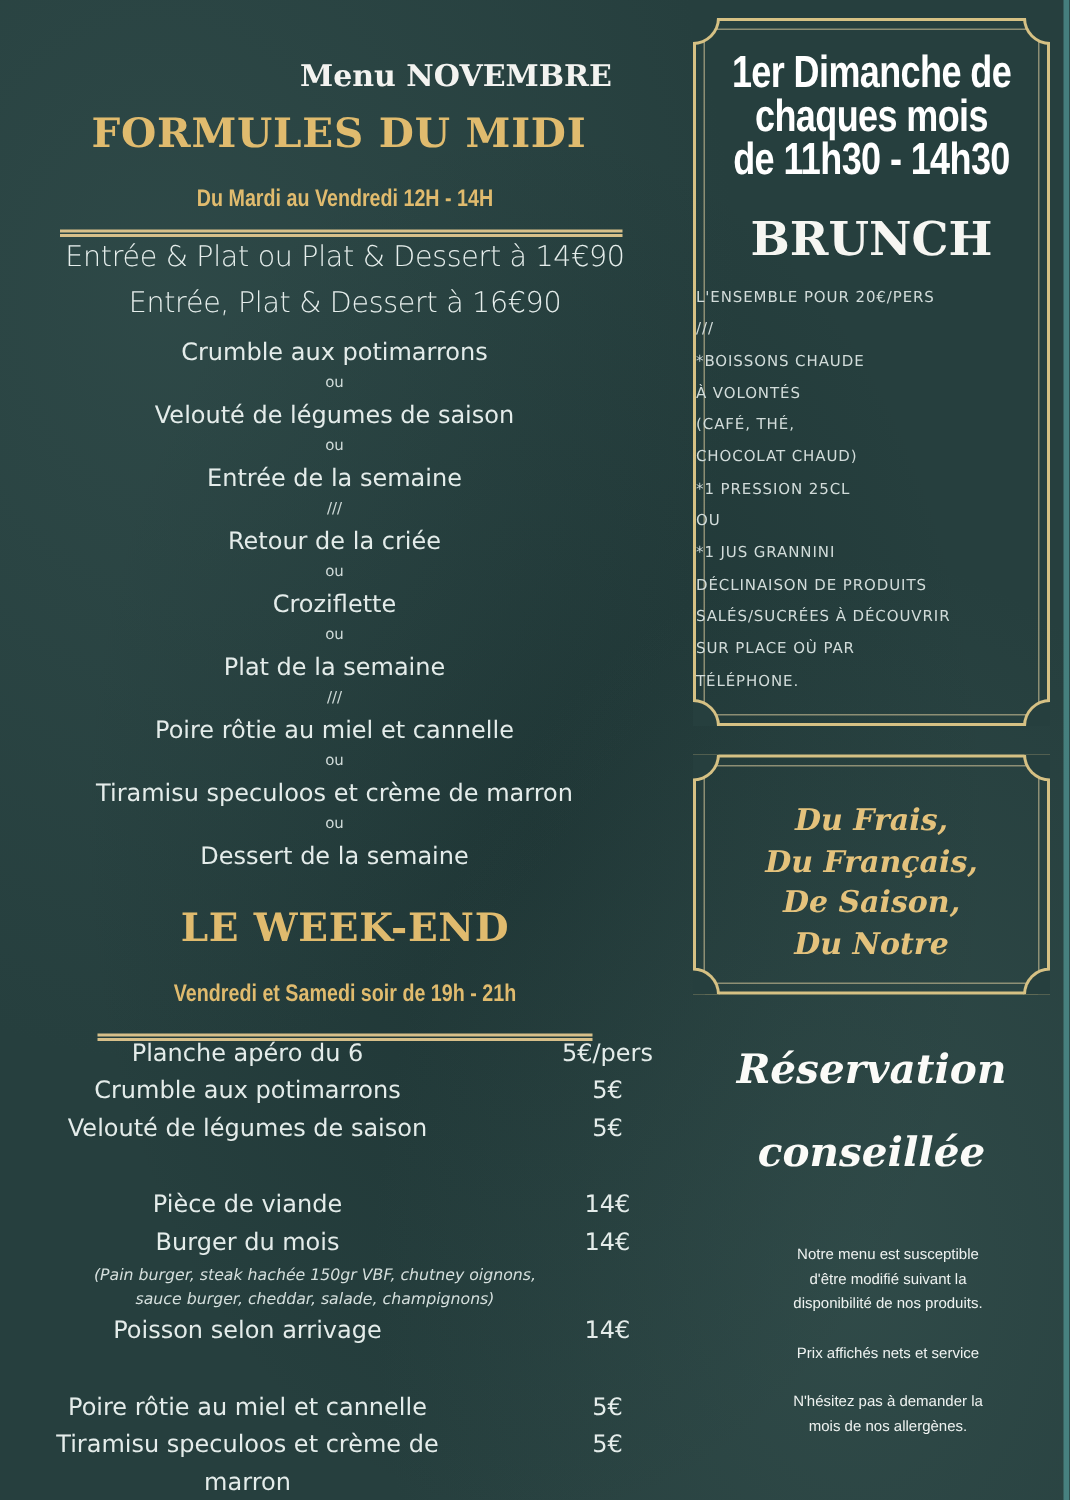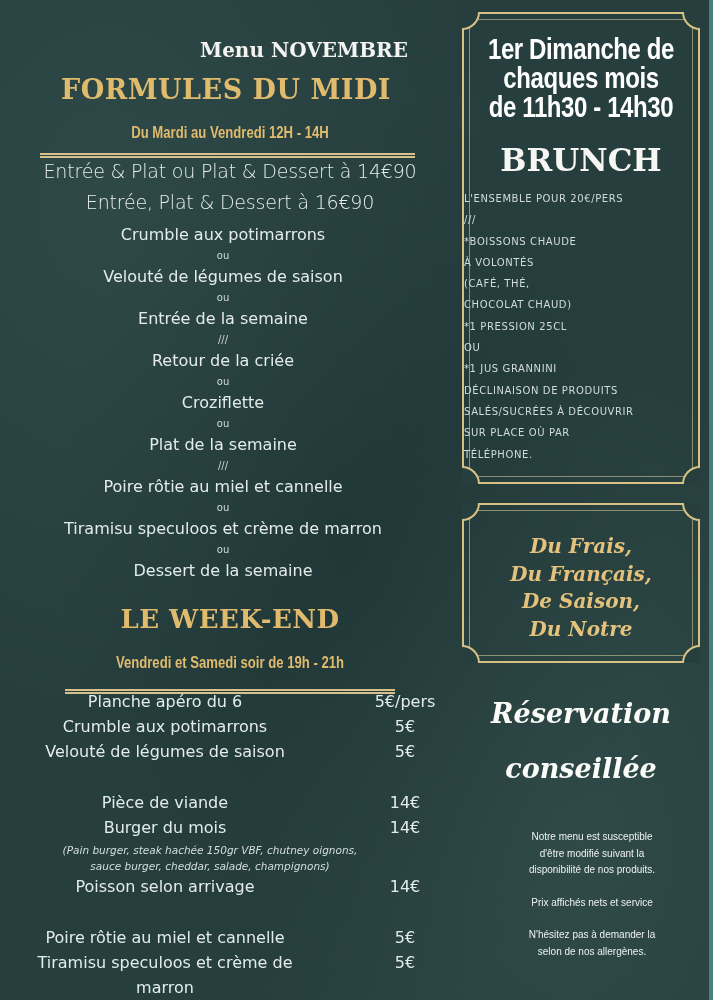--- a/index.html
+++ b/index.html
@@ -244,15 +244,15 @@
   <div class="note">
     <div>Notre menu est susceptible</div>
     <div>d'être modifié suivant la</div>
     <div>disponibilité de nos produits.</div>
   </div>
   <div class="note">
     <div>Prix affichés nets et service</div>
   </div>
   <div class="note">
     <div>N'hésitez pas à demander la</div>
-    <div>selon de nos allergènes.</div>
+    <div>mois de nos allergènes.</div>
   </div>
 </div>
 
 </body></html>

